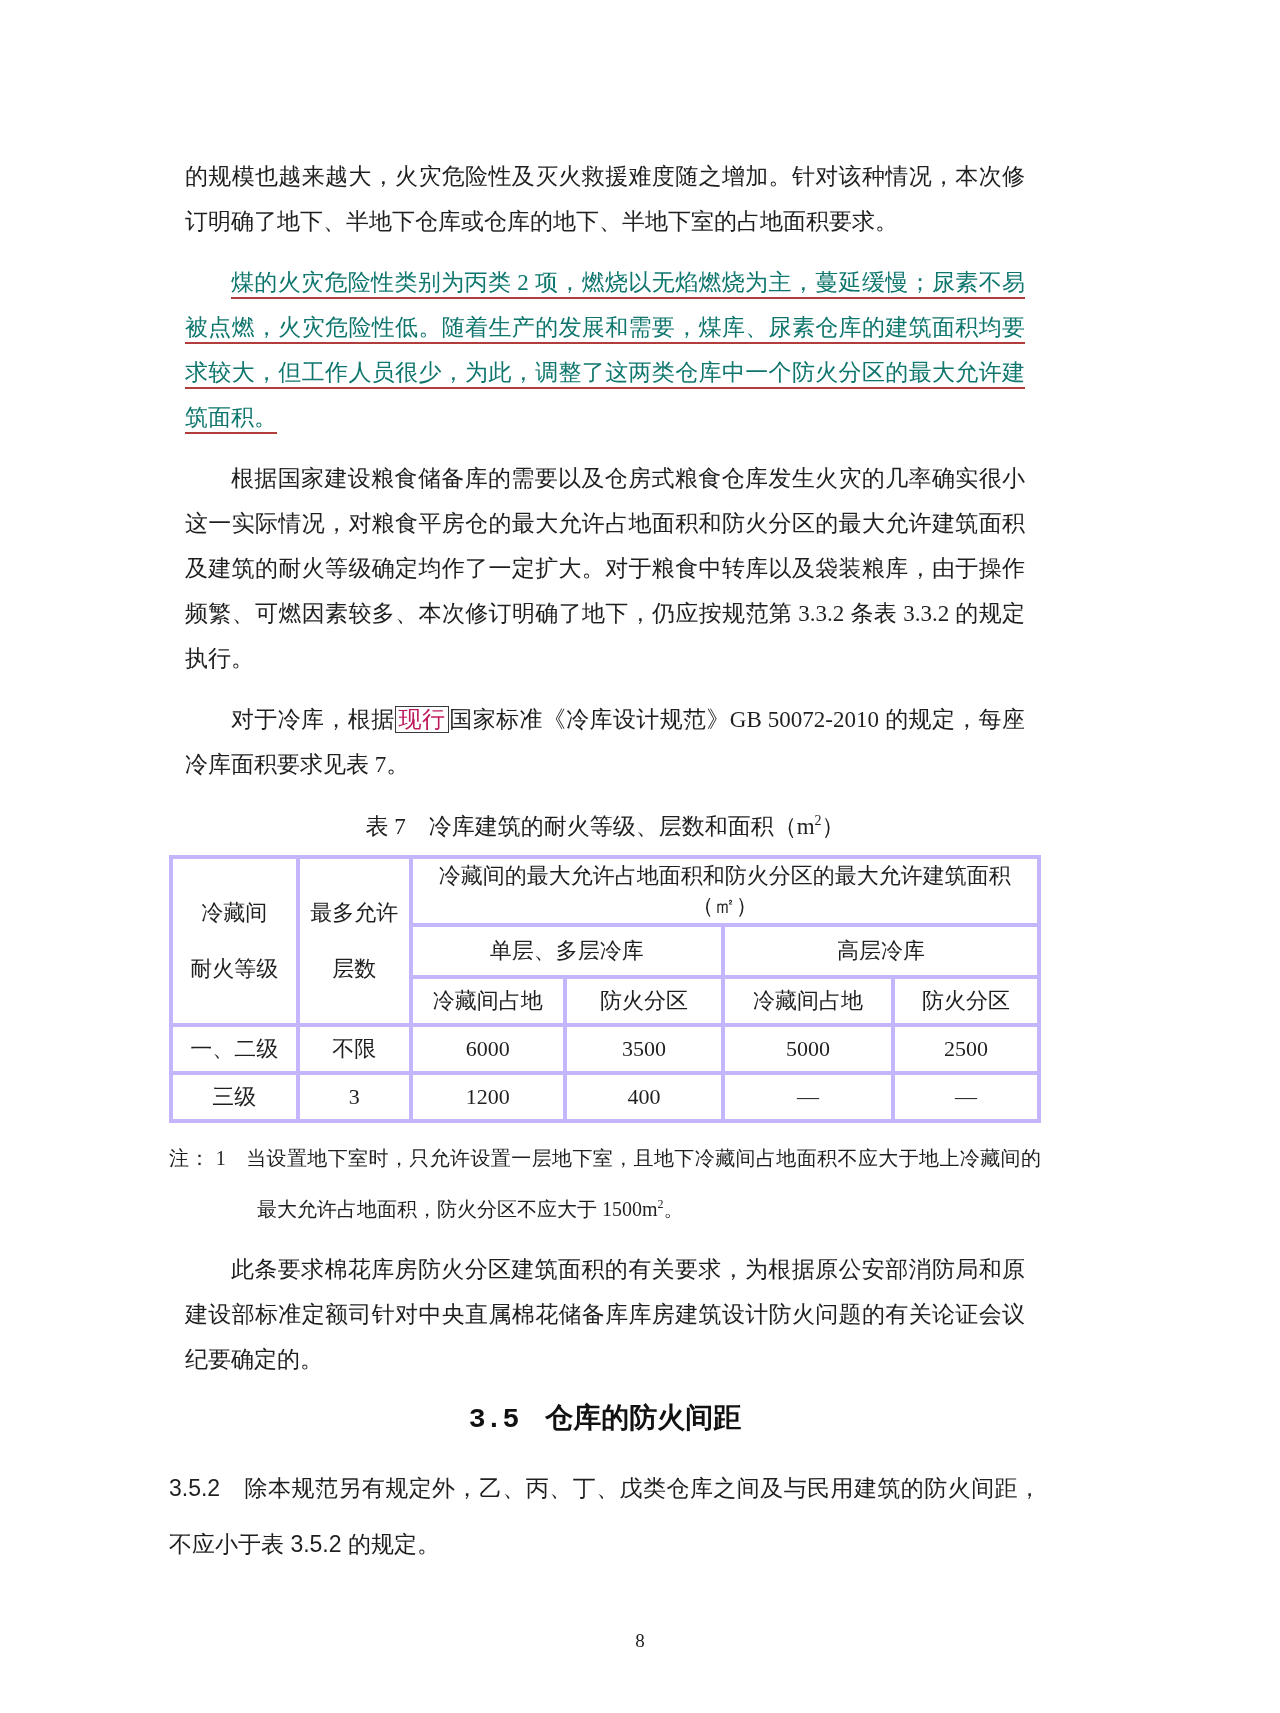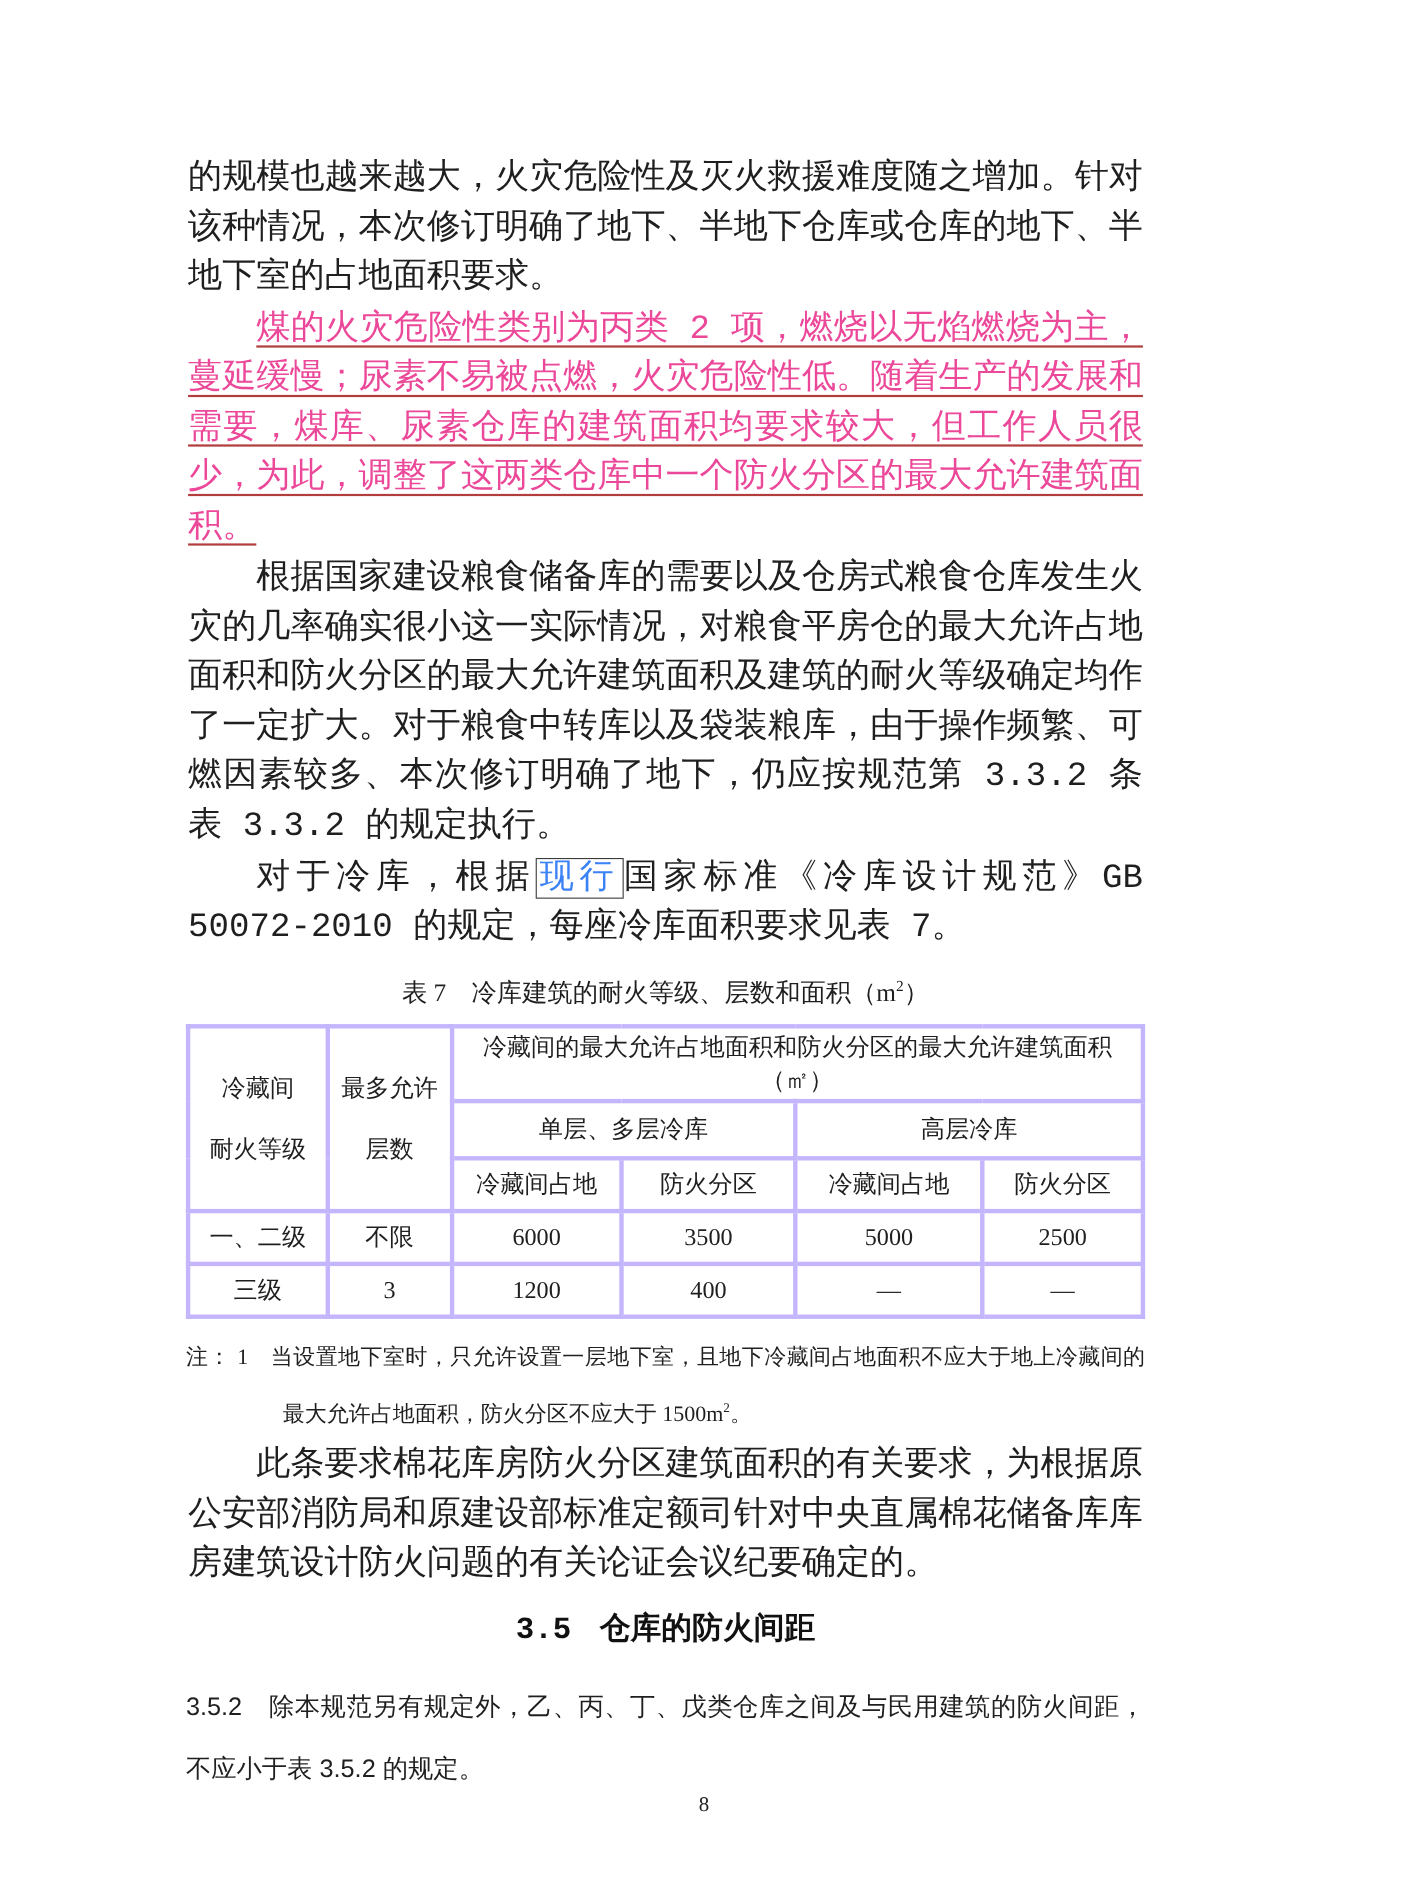--- a/index.html
+++ b/index.html
@@ -13,37 +13,36 @@
     font-family: "Liberation Serif", "DejaVu Serif", serif;
     overflow: hidden;
   }
   .content {
     position: absolute;
     left: 169px;
     top: 138px;
     width: 872px;
   }
   p.body {
-    margin: 2px;
-    font-size: 31px;
+    margin: 16px;
+    font-size: 23px;
     line-height: 45px;
     text-align: justify;
     text-justify: inter-character;
-    font-family: Liberation Mono, monospace;
   }
   .indent { text-indent: 2em; }
   .red-ins {
-    color: #ec4899;
+    color: #0f766e;
     text-decoration: underline;
     text-decoration-thickness: 1.5px;
     text-underline-offset: 7px;
     text-decoration-color: #b23d3d;
   }
   .boxed-word {
-    color: #3b82f6;
+    color: #be185d;
     border: 1.5px solid #3a3a3a;
     padding: 0 3px;
   }
   .table-title {
     margin: 14px 0 10px 0;
     font-size: 23px;
     line-height: 36px;
     text-align: center;
   }
   .table-title sup { font-size: 14px; }

